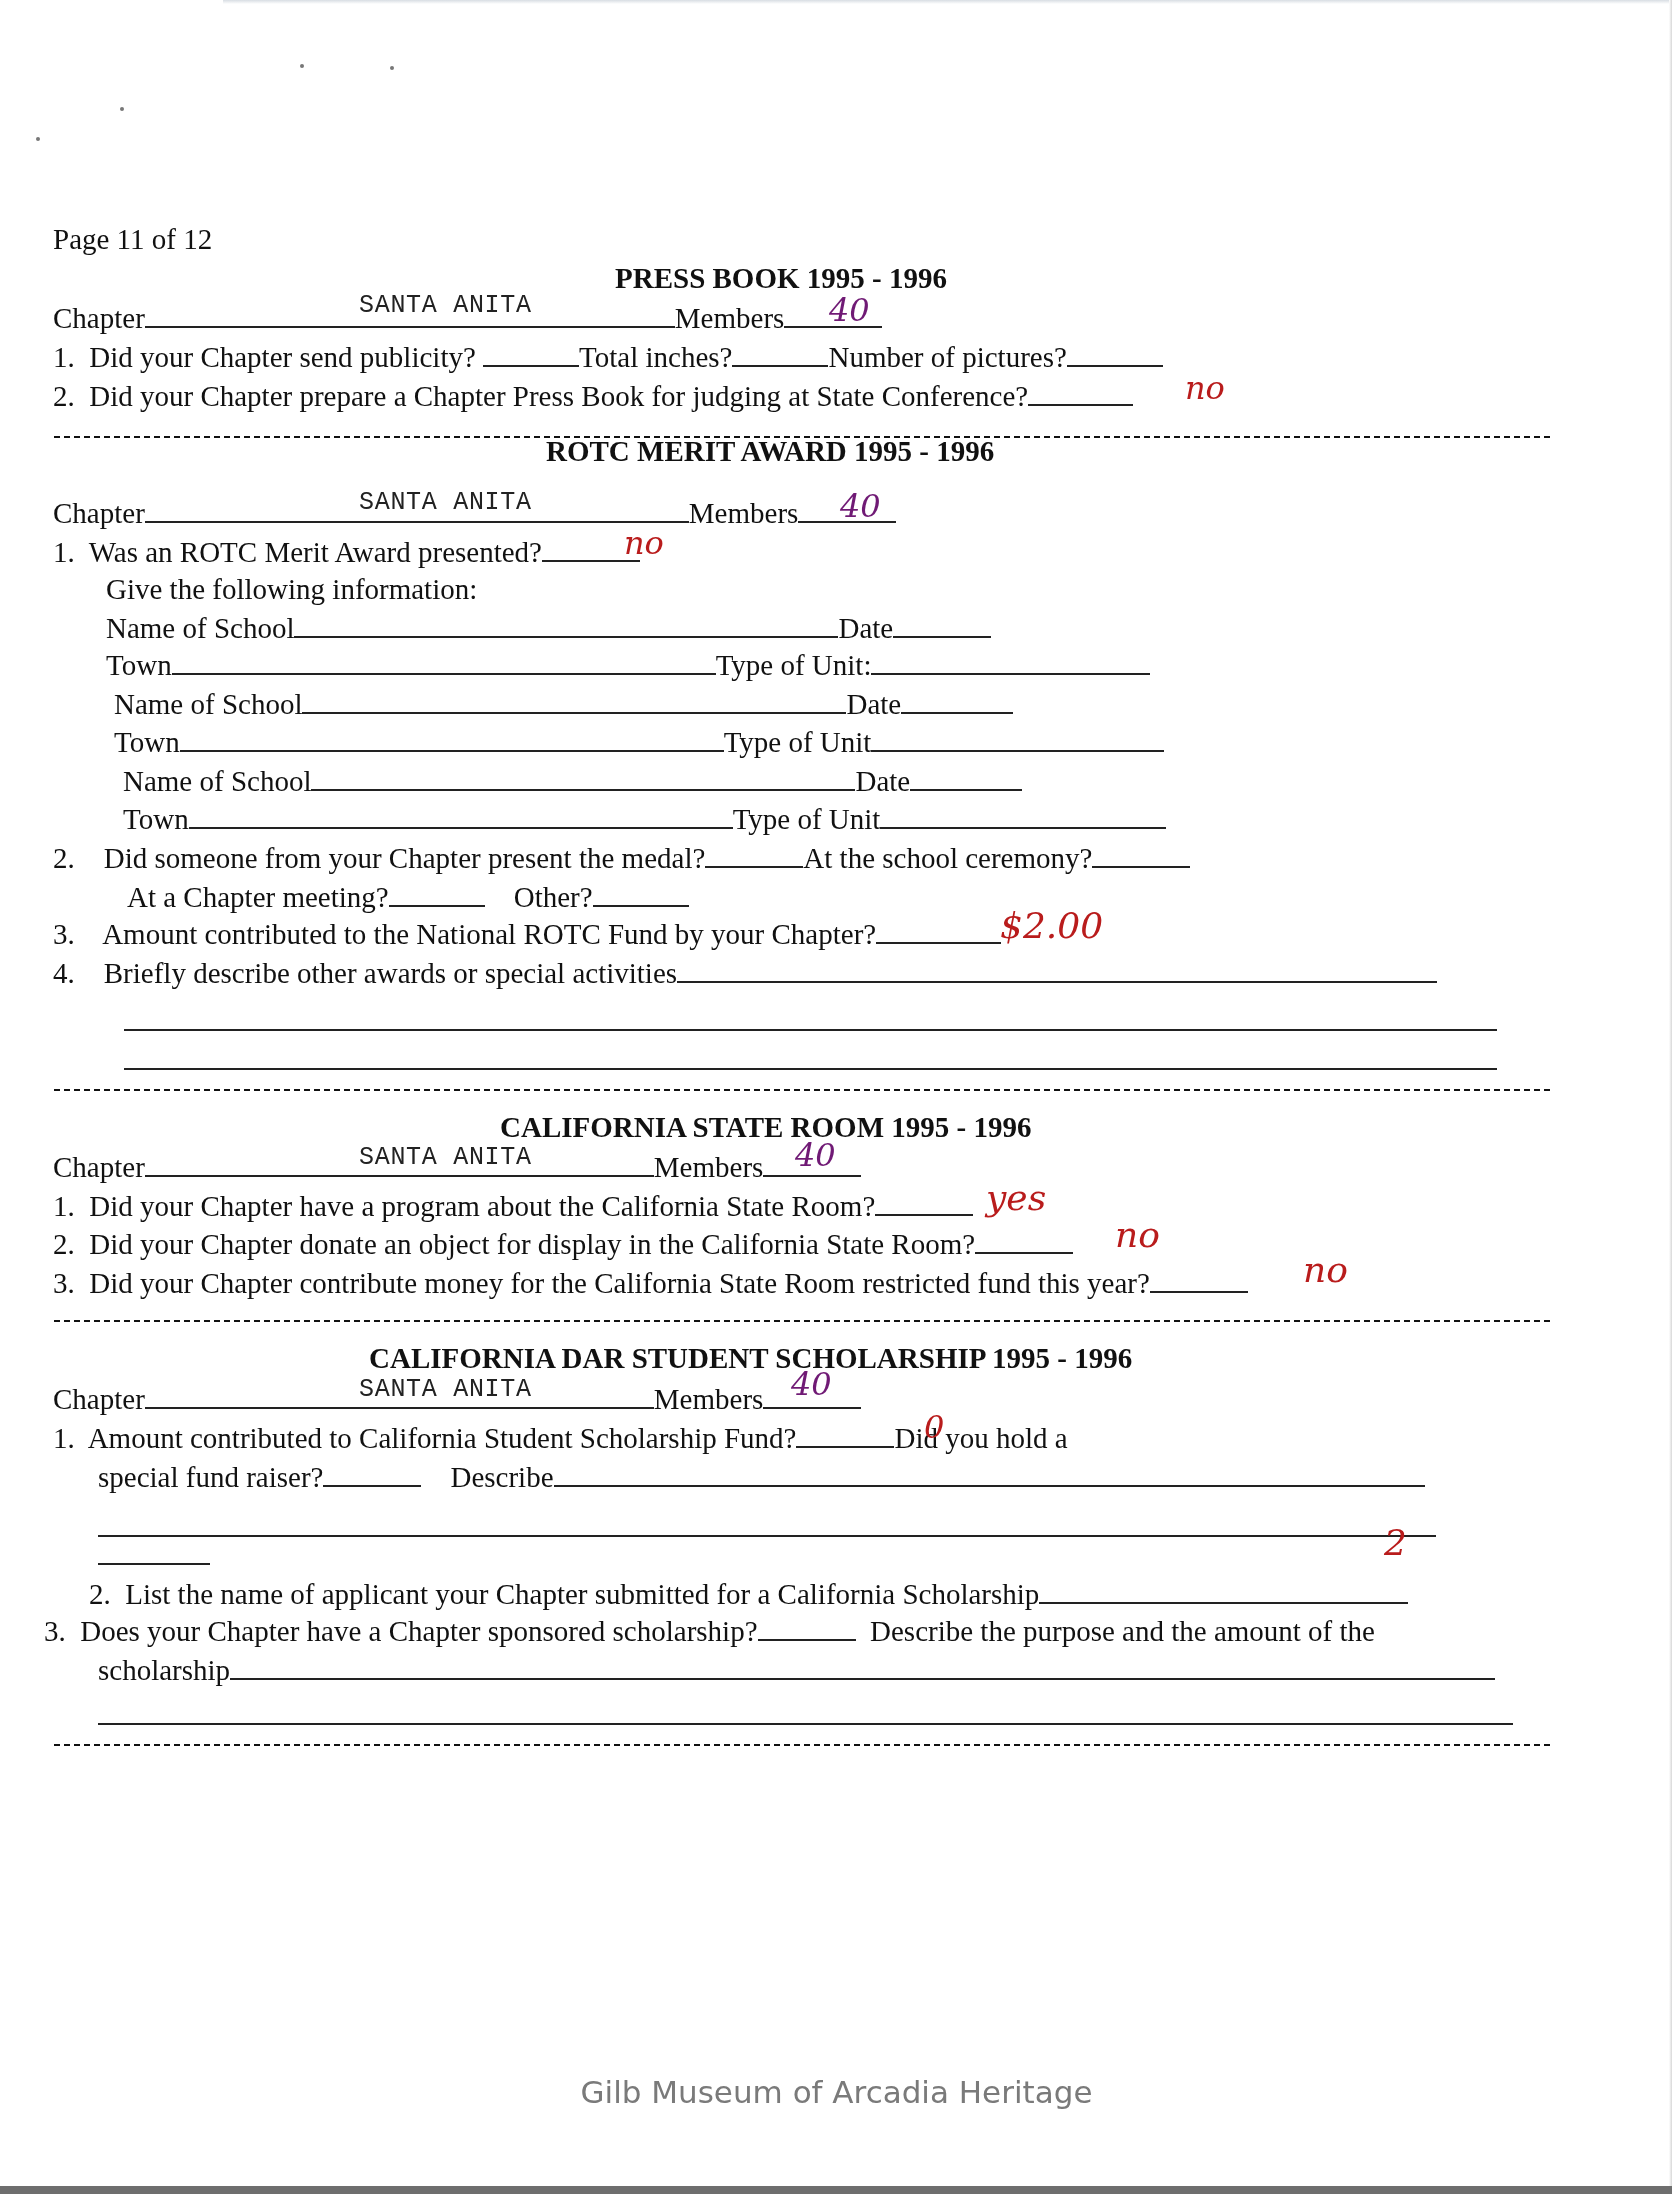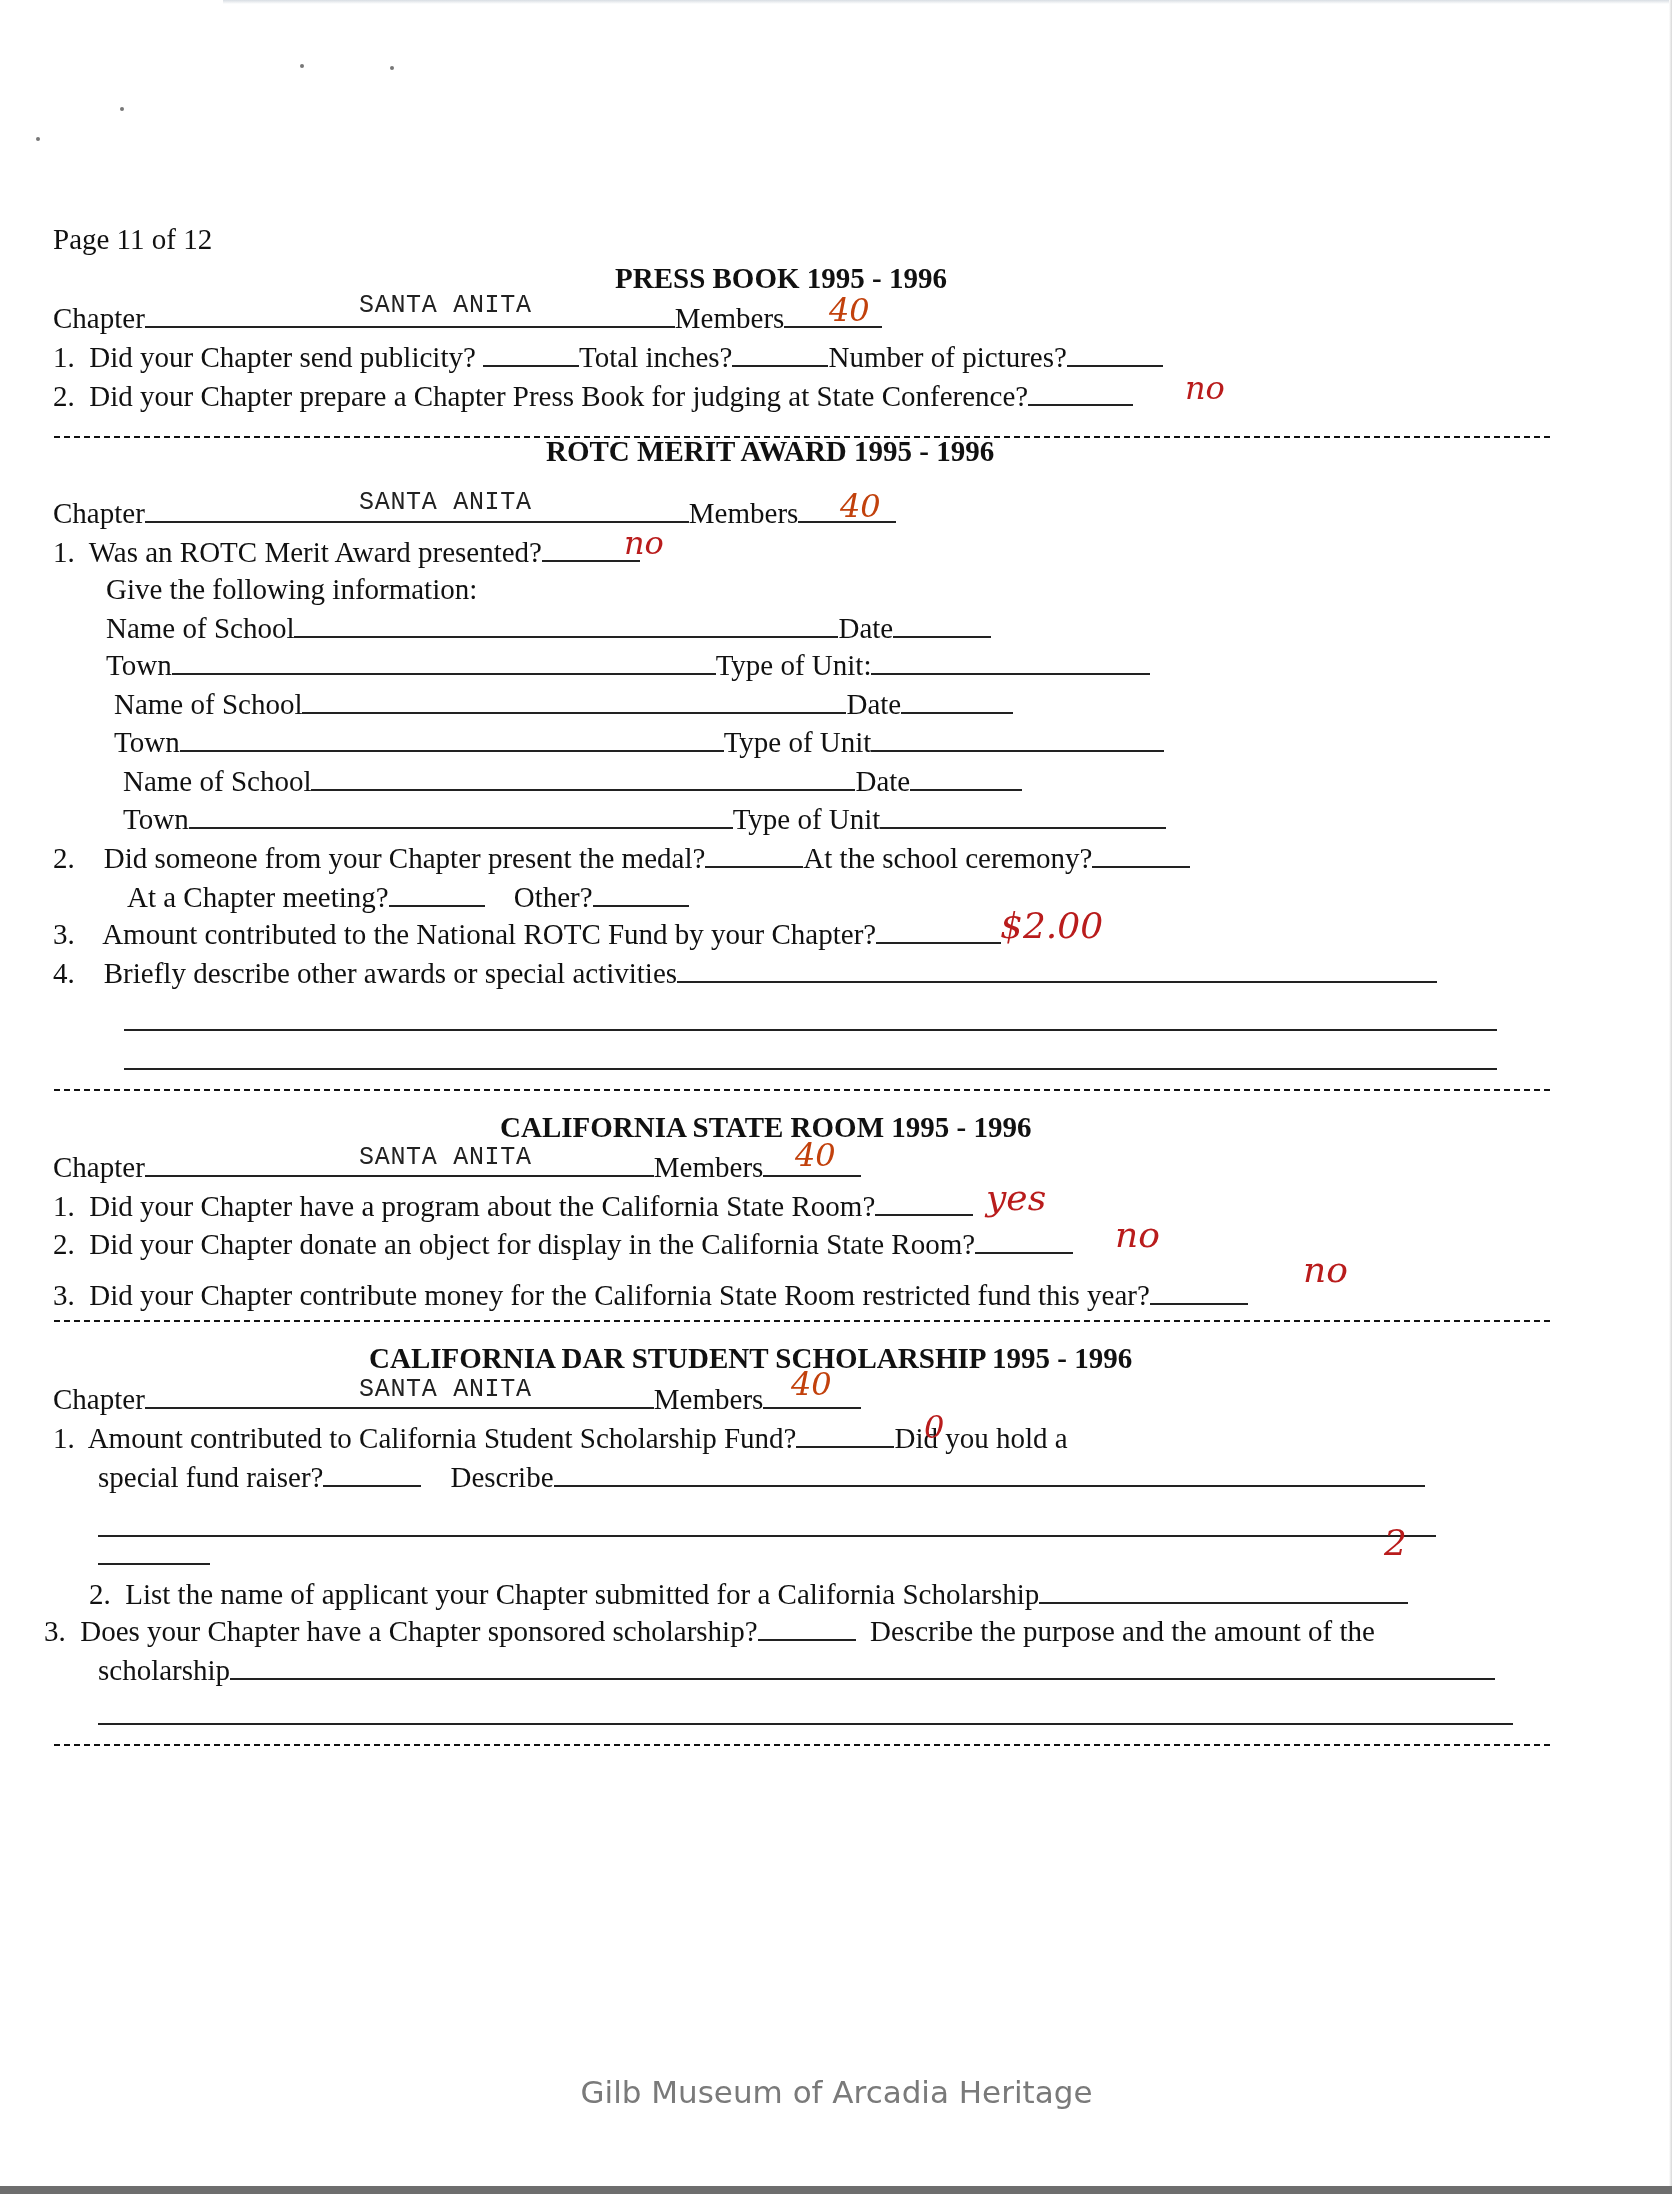--- a/index.html
+++ b/index.html
@@ -36,21 +36,21 @@
     .blank {
       display: inline-block; border-bottom: 2.1px solid #222; height: 25px;
       vertical-align: baseline; position: relative; text-align: center;
     }
     .typed {
       position: absolute; font-family: "Liberation Mono", "DejaVu Sans Mono", monospace;
       font-size: 25px; letter-spacing: 0.7px; color: #222; white-space: nowrap;
     }
     .hand {
       position: absolute; font-family: "DejaVu Serif", serif; font-style: italic;
-      font-size: 32px; color: #c2410c; white-space: nowrap;
+      font-size: 32px; color: #701a75; white-space: nowrap;
     }
     .hand.dark { color: #b91c1c; }
     .divider {
       position: absolute; left: 54px; width: 1496px; height: 0;
       border-top: 2.8px dashed #111;
     }
     .rule {
       position: absolute; height: 0; border-top: 2.1px solid #222;
     }
     .footer {
@@ -161,21 +161,21 @@
   <div class="line" style="left:53px;top:1189px;">
     <span>1.</span>&nbsp; <span>Did your Chapter have a program about the California State Room?</span><span class="blank" style="width:98px;"></span>
   </div>
   <div class="hand dark" style="left:986px;top:1177px;font-size:36px;">yes</div>
 
   <div class="line" style="left:53px;top:1227px;">
     <span>2.</span>&nbsp; <span>Did your Chapter donate an object for display in the California State Room?</span><span class="blank" style="width:98px;"></span>
   </div>
   <div class="hand dark" style="left:1115px;top:1214px;font-size:36px;">no</div>
 
-  <div class="line" style="left:53px;top:1266px;margin-top:12px;">
+  <div class="line" style="left:53px;top:1266px;">
     <span>3.</span>&nbsp; <span>Did your Chapter contribute money for the California State Room restricted fund this year?</span><span class="blank" style="width:98px;"></span>
   </div>
   <div class="hand dark" style="left:1303px;top:1249px;font-size:36px;">no</div>
 </section>
 
 <div class="divider" style="top:1320px;"></div>
 
 <section>
   <div class="heading" style="left:369px;top:1342px;">CALIFORNIA DAR STUDENT SCHOLARSHIP 1995 - 1996</div>
 

